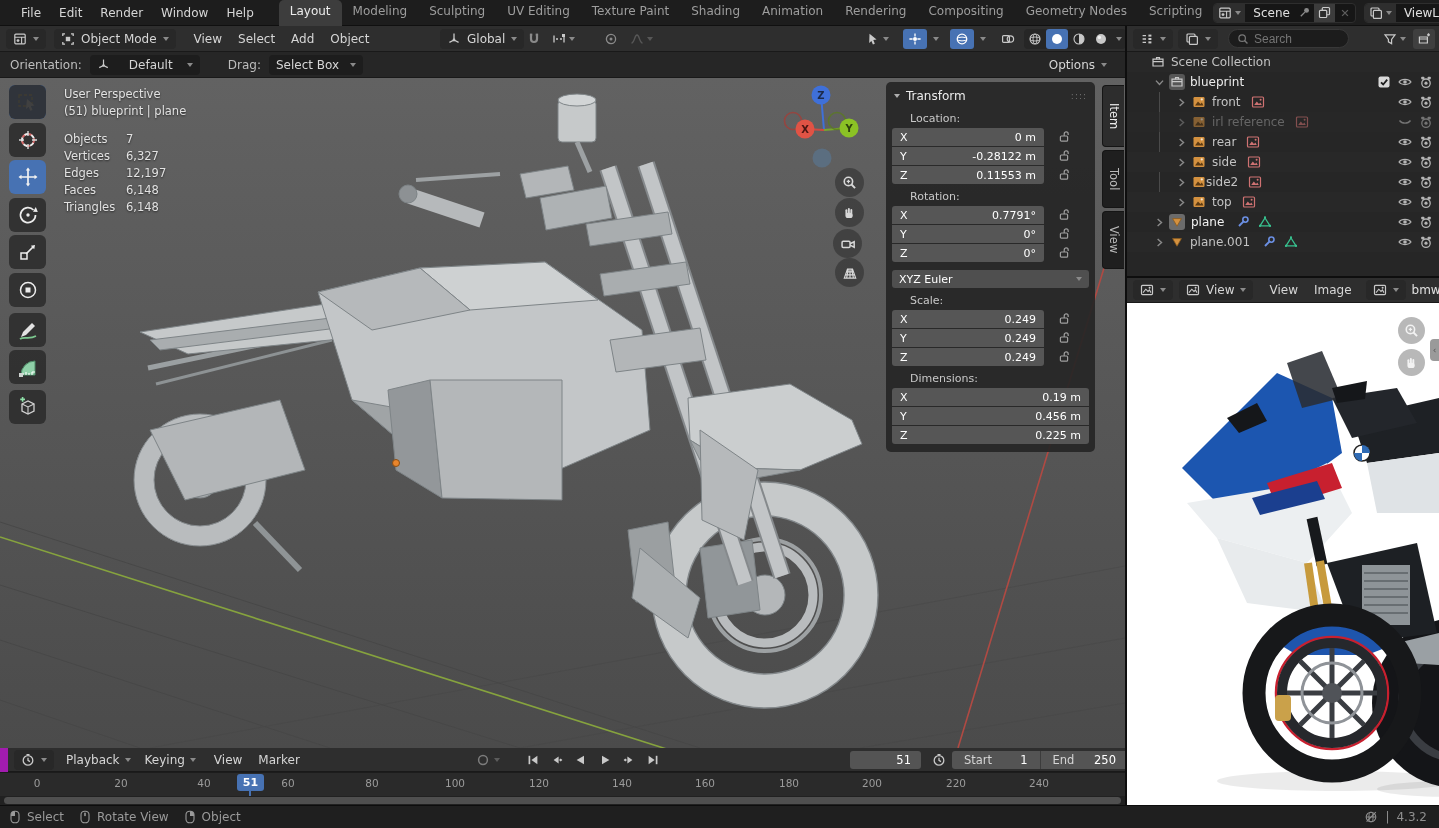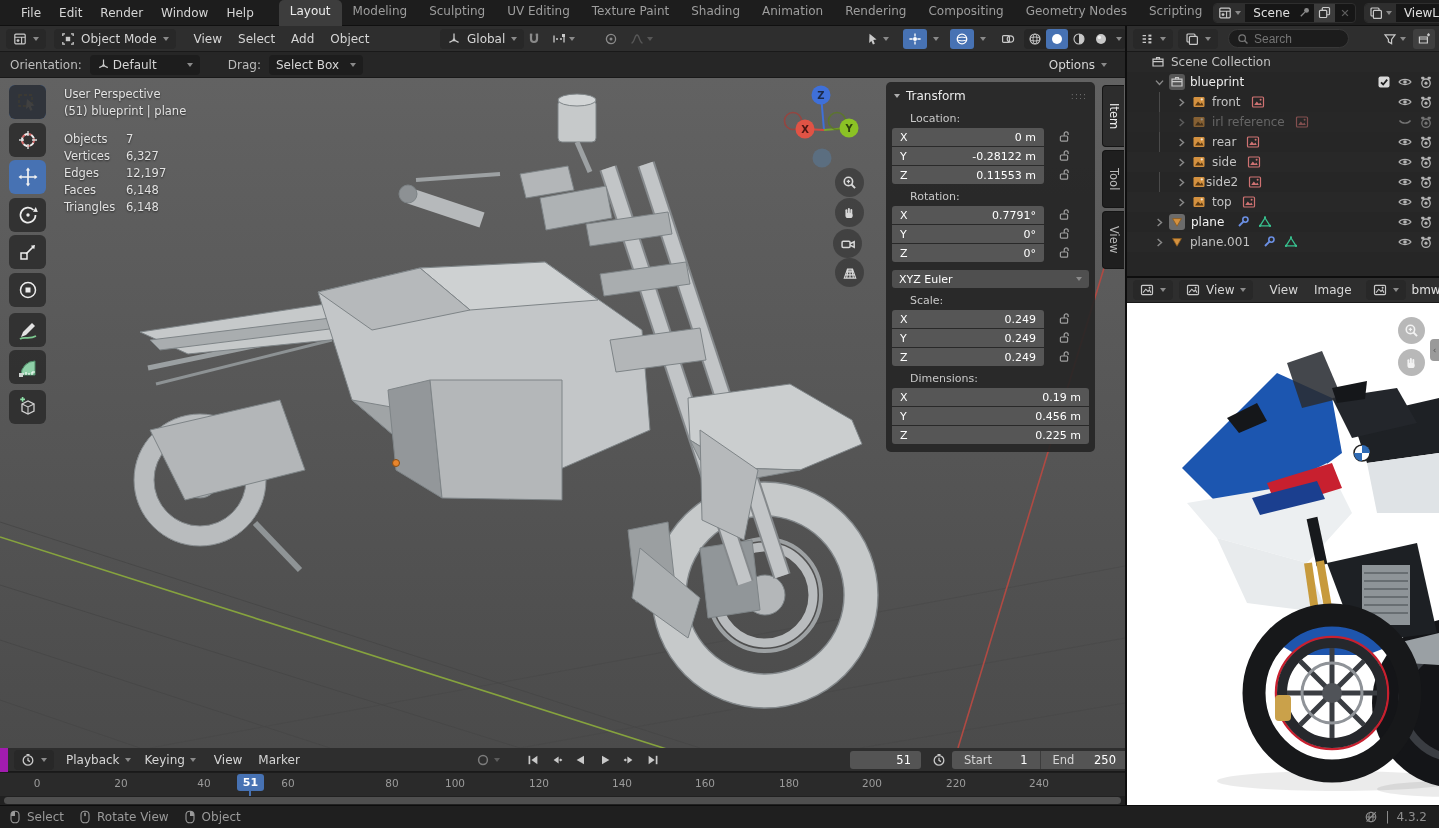--- a/index.html
+++ b/index.html
@@ -471,21 +471,21 @@
         </span>
       <span class="btn flat">
           <span class="chev sm"></span>
         </span>
     </span>
   </div>
 
   <div id="tsb" class="ehdr">
     <span style="margin-left:10px;color:#bdbdbd">Orientation:</span>
     <span class="pill dk" style="margin-left:8px;width:110px;justify-content:space-between">
-        <span class="row" style="gap:3px">
+        <span class="row" style="gap:19px">
           <svg class="ic" width="13" height="13">
             <use href="#i-orient"></use>
           </svg>
           <span>Default</span>
         </span>
         <span class="chev sm"></span>
       </span>
     <span style="margin-left:28px;color:#bdbdbd">Drag:</span>
     <span class="pill dk" style="margin-left:8px;width:94px;justify-content:space-between">
         <span>Select Box</span>
@@ -877,21 +877,21 @@
           <span>250</span>
         </span>
     </span>
   </div>
 
   <div id="ruler">
     <span class="tick" style="left:37px">0</span>
     <span class="tick" style="left:121px">20</span>
     <span class="tick" style="left:204px">40</span>
     <span class="tick" style="left:288px">60</span>
-    <span class="tick" style="left:392px">80</span>
+    <span class="tick" style="left:372px">80</span>
     <span class="tick" style="left:455px">100</span>
     <span class="tick" style="left:539px">120</span>
     <span class="tick" style="left:622px">140</span>
     <span class="tick" style="left:705px">160</span>
     <span class="tick" style="left:789px">180</span>
     <span class="tick" style="left:872px">200</span>
     <span class="tick" style="left:956px">220</span>
     <span class="tick" style="left:1039px">240</span>
     <div id="playhead" style="left:237px">51</div>
   </div>

